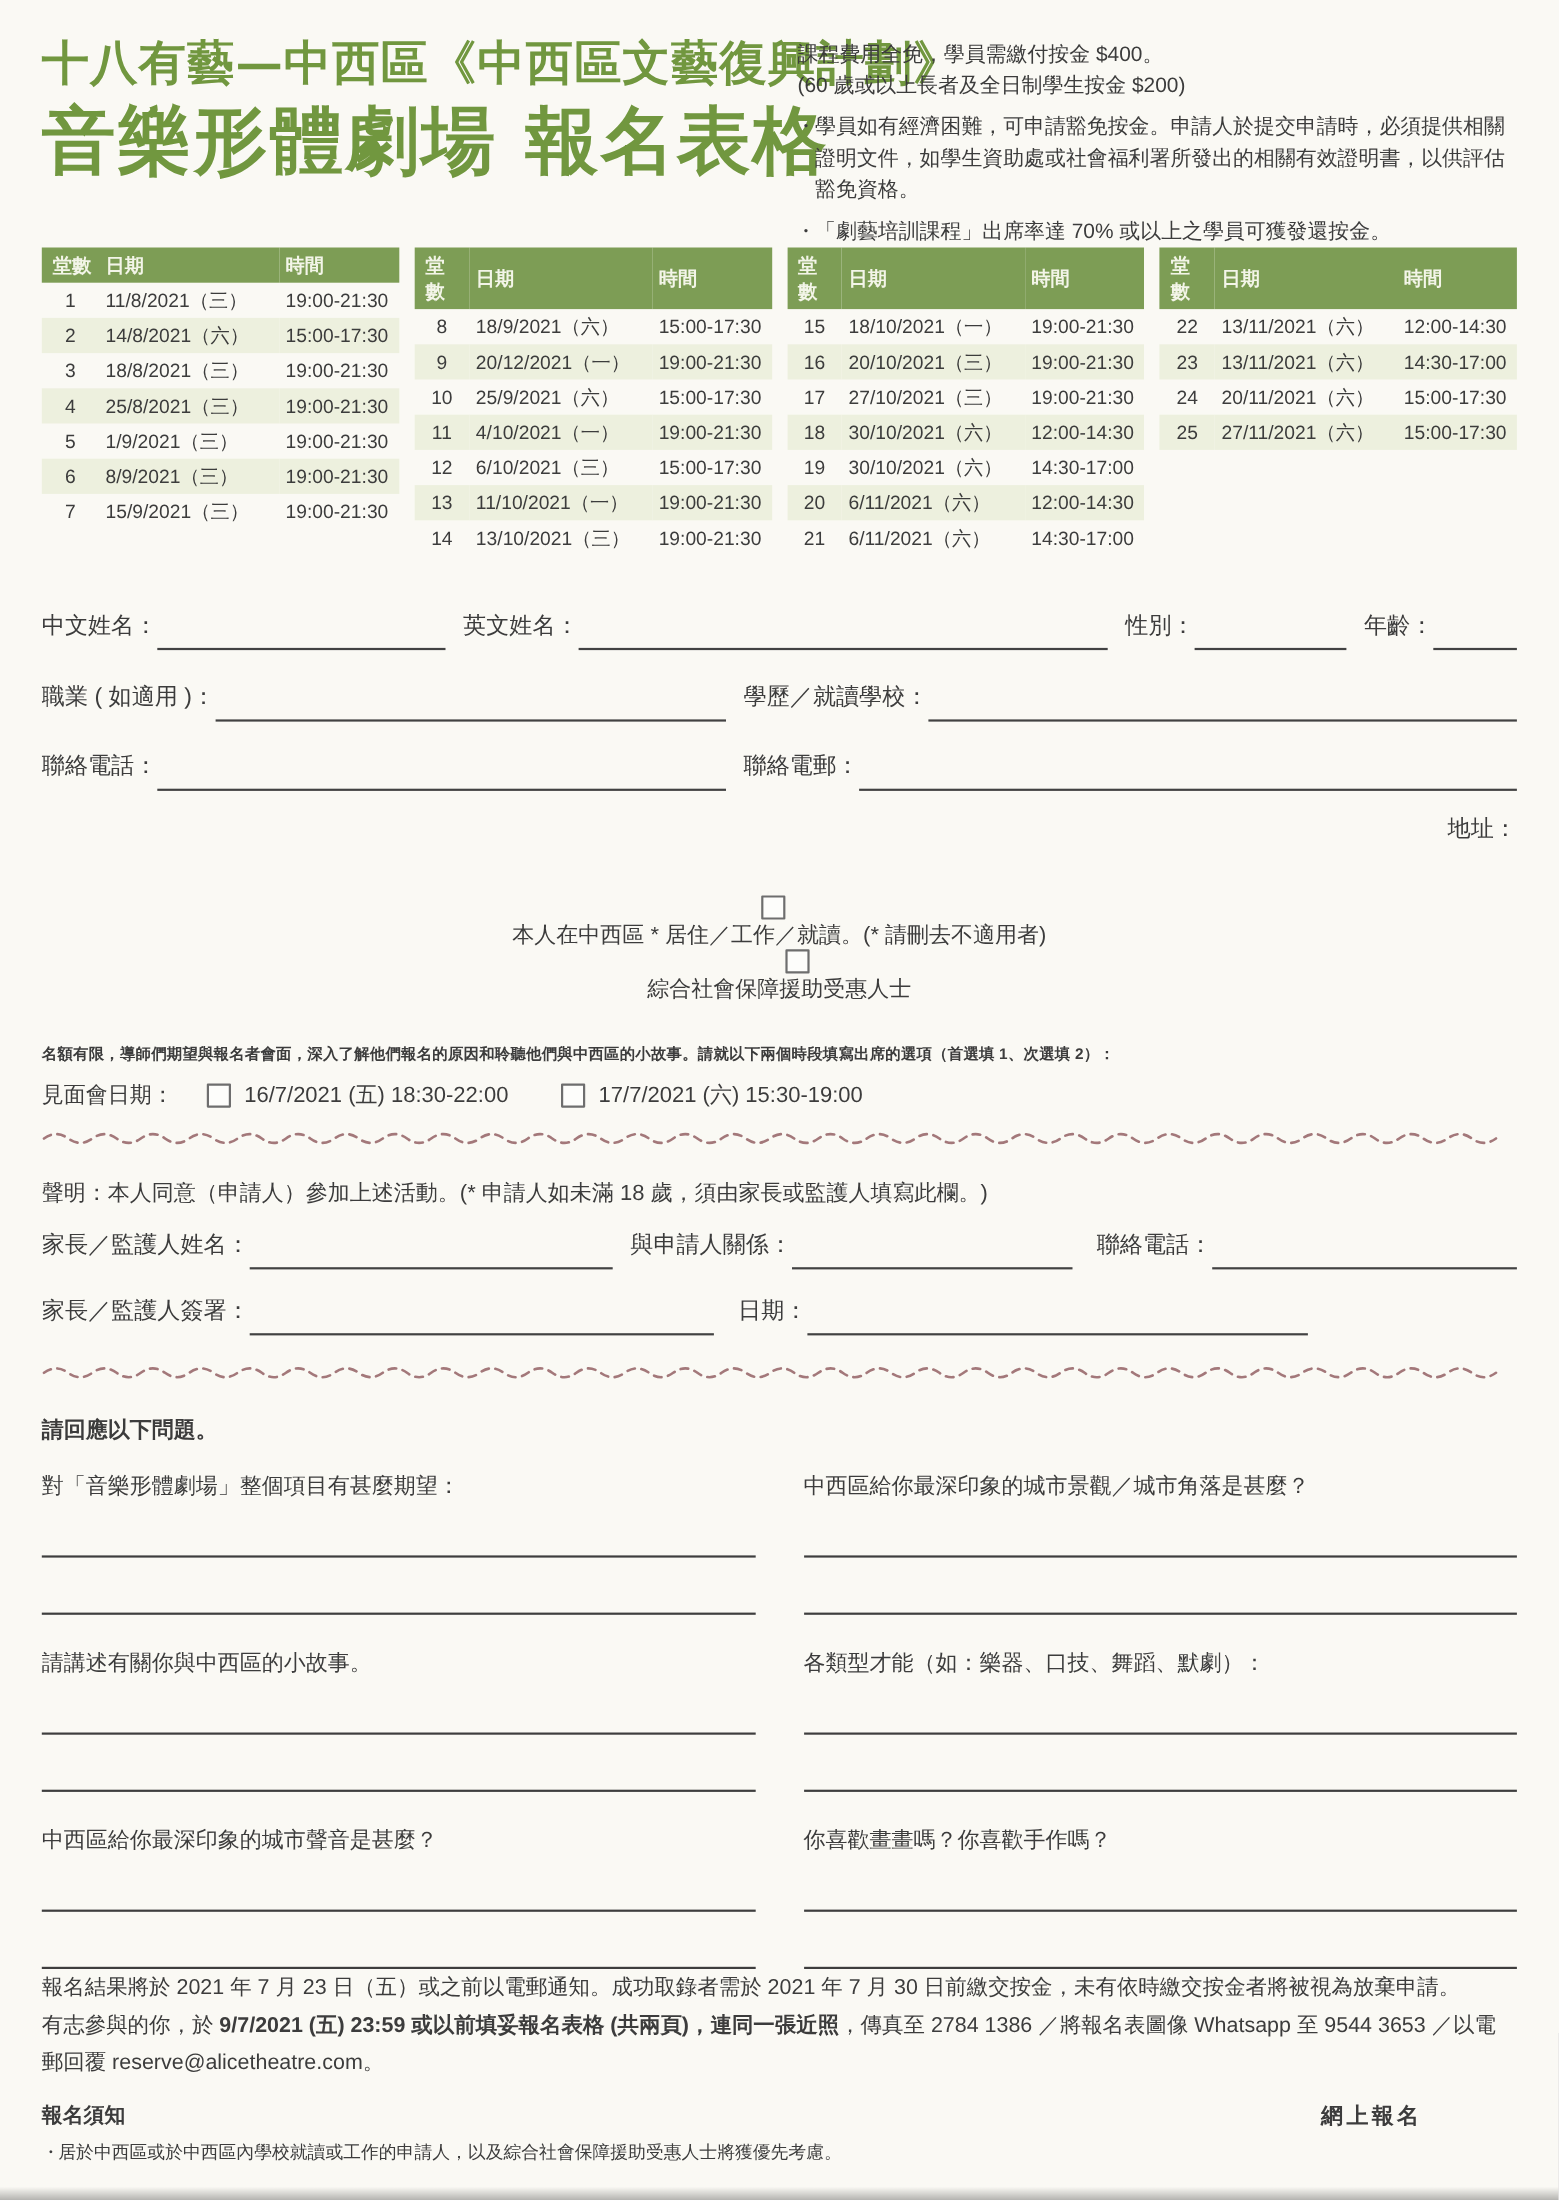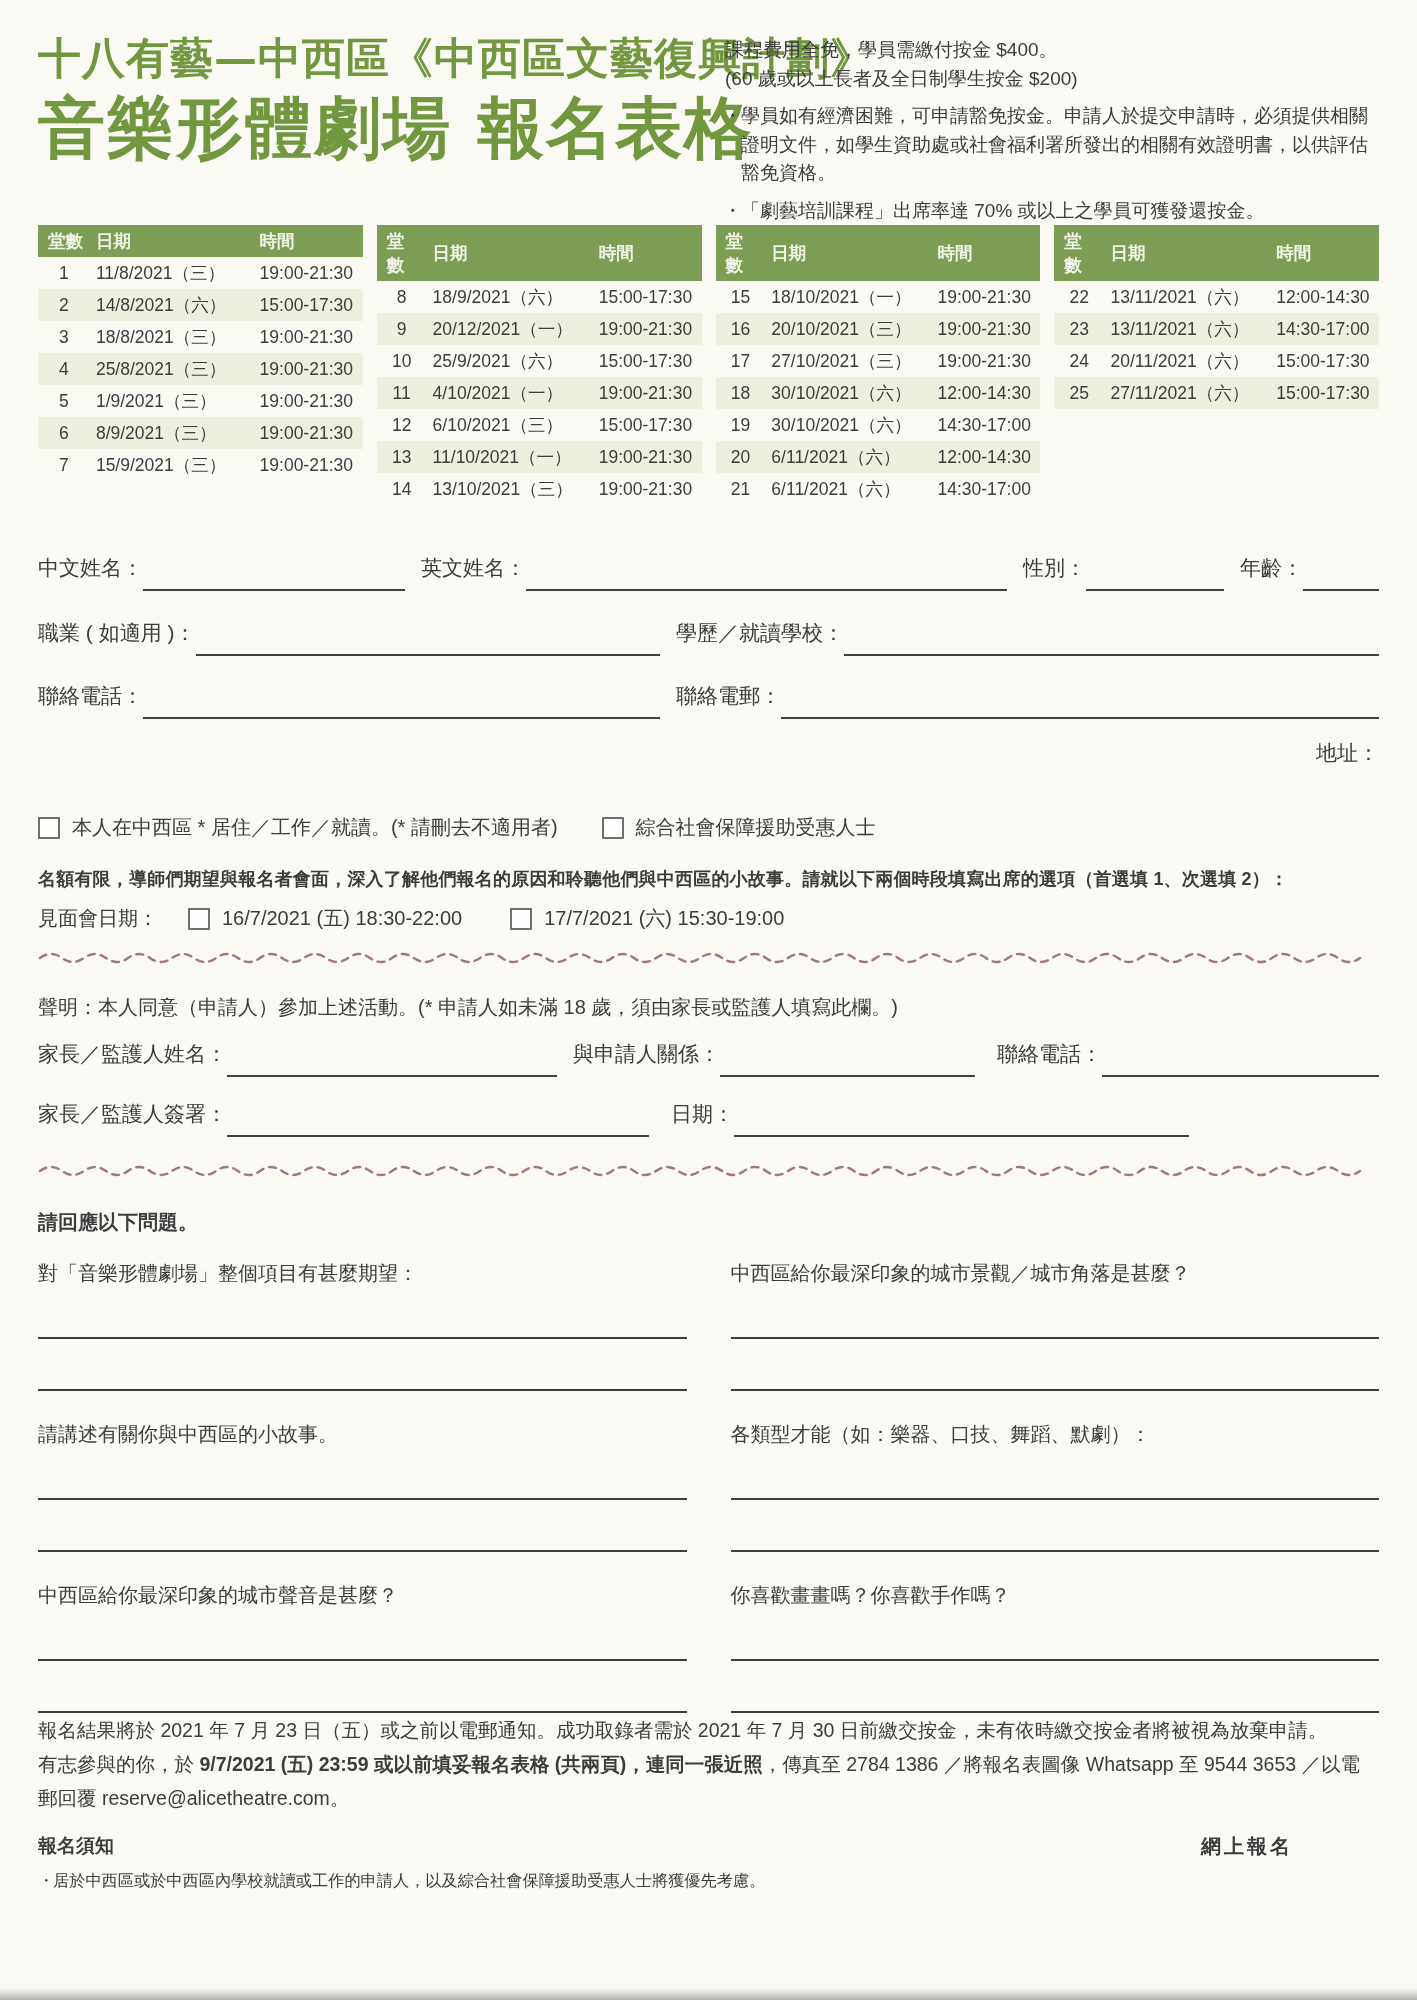--- a/index.html
+++ b/index.html
@@ -50,21 +50,21 @@
   .fill{border-bottom:2px solid var(--line);height:36px;}
   .ml{margin-left:16px;}
   .half1{flex:0 0 622px;display:flex;align-items:flex-end;min-width:0;}
   .half2{flex:1;display:flex;align-items:flex-end;margin-left:16px;min-width:0;}
   .grow{flex:1;}
   
   .cbrow{display:flex;align-items:center;font-size:20px;}
   .cb{display:inline-block;width:18px;height:18px;border:2px solid #6e6e6e;border-radius:1px;
     flex:0 0 18px;margin-right:12px;background:#fdfdfb;}
   .bold{font-weight:bold;}
-  .note{font-size:18px;font-weight:bold;margin-top:26px;letter-spacing:.2px;}
+  .note{font-size:14px;font-weight:bold;margin-top:38px;letter-spacing:.2px;}
   
   .wave{height:14px;overflow:hidden;}
   
   .qgrid{display:grid;grid-template-columns:1fr 1fr;column-gap:44px;row-gap:30px;margin-top:24px;}
   .qlabel{font-size:20px;}
   .qline{border-bottom:2px solid #3e3e3e;margin-top:50px;}
   
   .footer{font-size:19.5px;line-height:1.75;}
   
   .notice{display:flex;gap:26px;margin-top:18px;}
@@ -296,21 +296,21 @@
       <span class="flabel">聯絡電郵：</span>
       <span class="fill grow"></span>
     </span>
   </div>
 
   <div class="frow" style="margin-top:20px;flex-direction:column;">
     <span class="flabel">地址：</span>
     <span class="fill grow"></span>
   </div>
 
-  <div class="cbrow" style="margin-top:36px;">
+  <div class="cbrow" style="margin-top:36px;flex-direction:column;">
     <span class="cb"></span>
     <span>本人在中西區 * 居住／工作／就讀。(* 請刪去不適用者)</span>
     <span class="cb" style="margin-left:44px;"></span>
     <span>綜合社會保障援助受惠人士</span>
   </div>
 
   <div class="note">名額有限，導師們期望與報名者會面，深入了解他們報名的原因和聆聽他們與中西區的小故事。請就以下兩個時段填寫出席的選項（首選填 1、次選填 2）：</div>
   <div class="cbrow" style="margin-top:14px;">
     <span>見面會日期：</span>
     <span class="cb" style="margin-left:30px;"></span>

